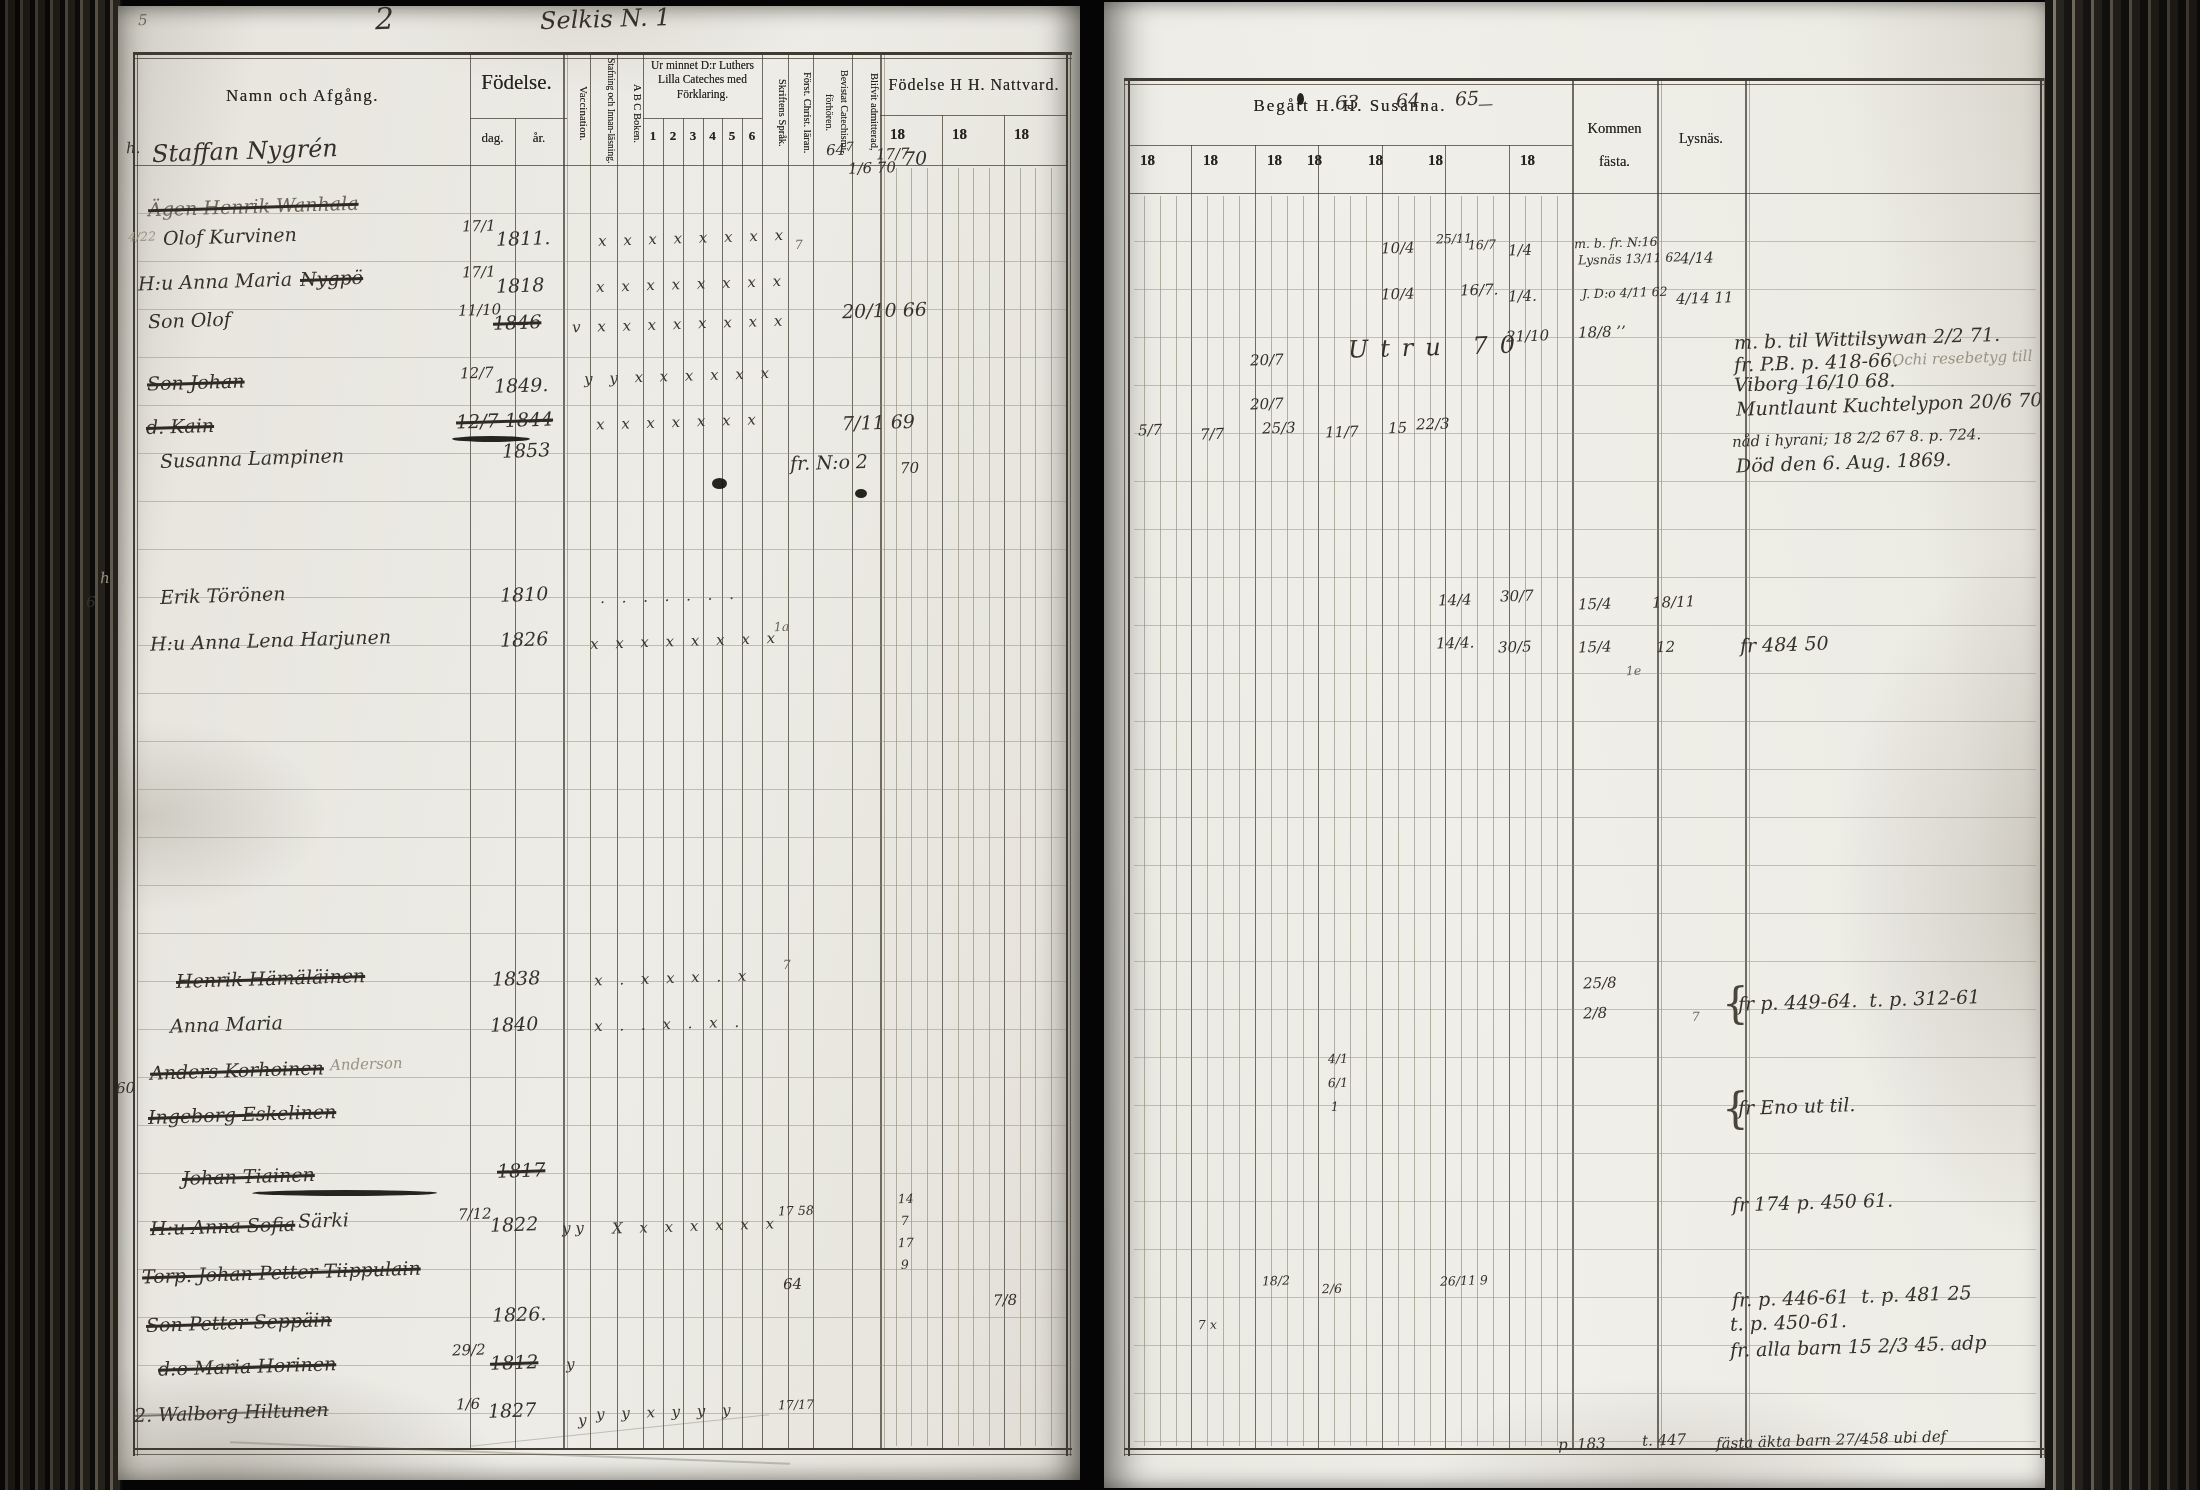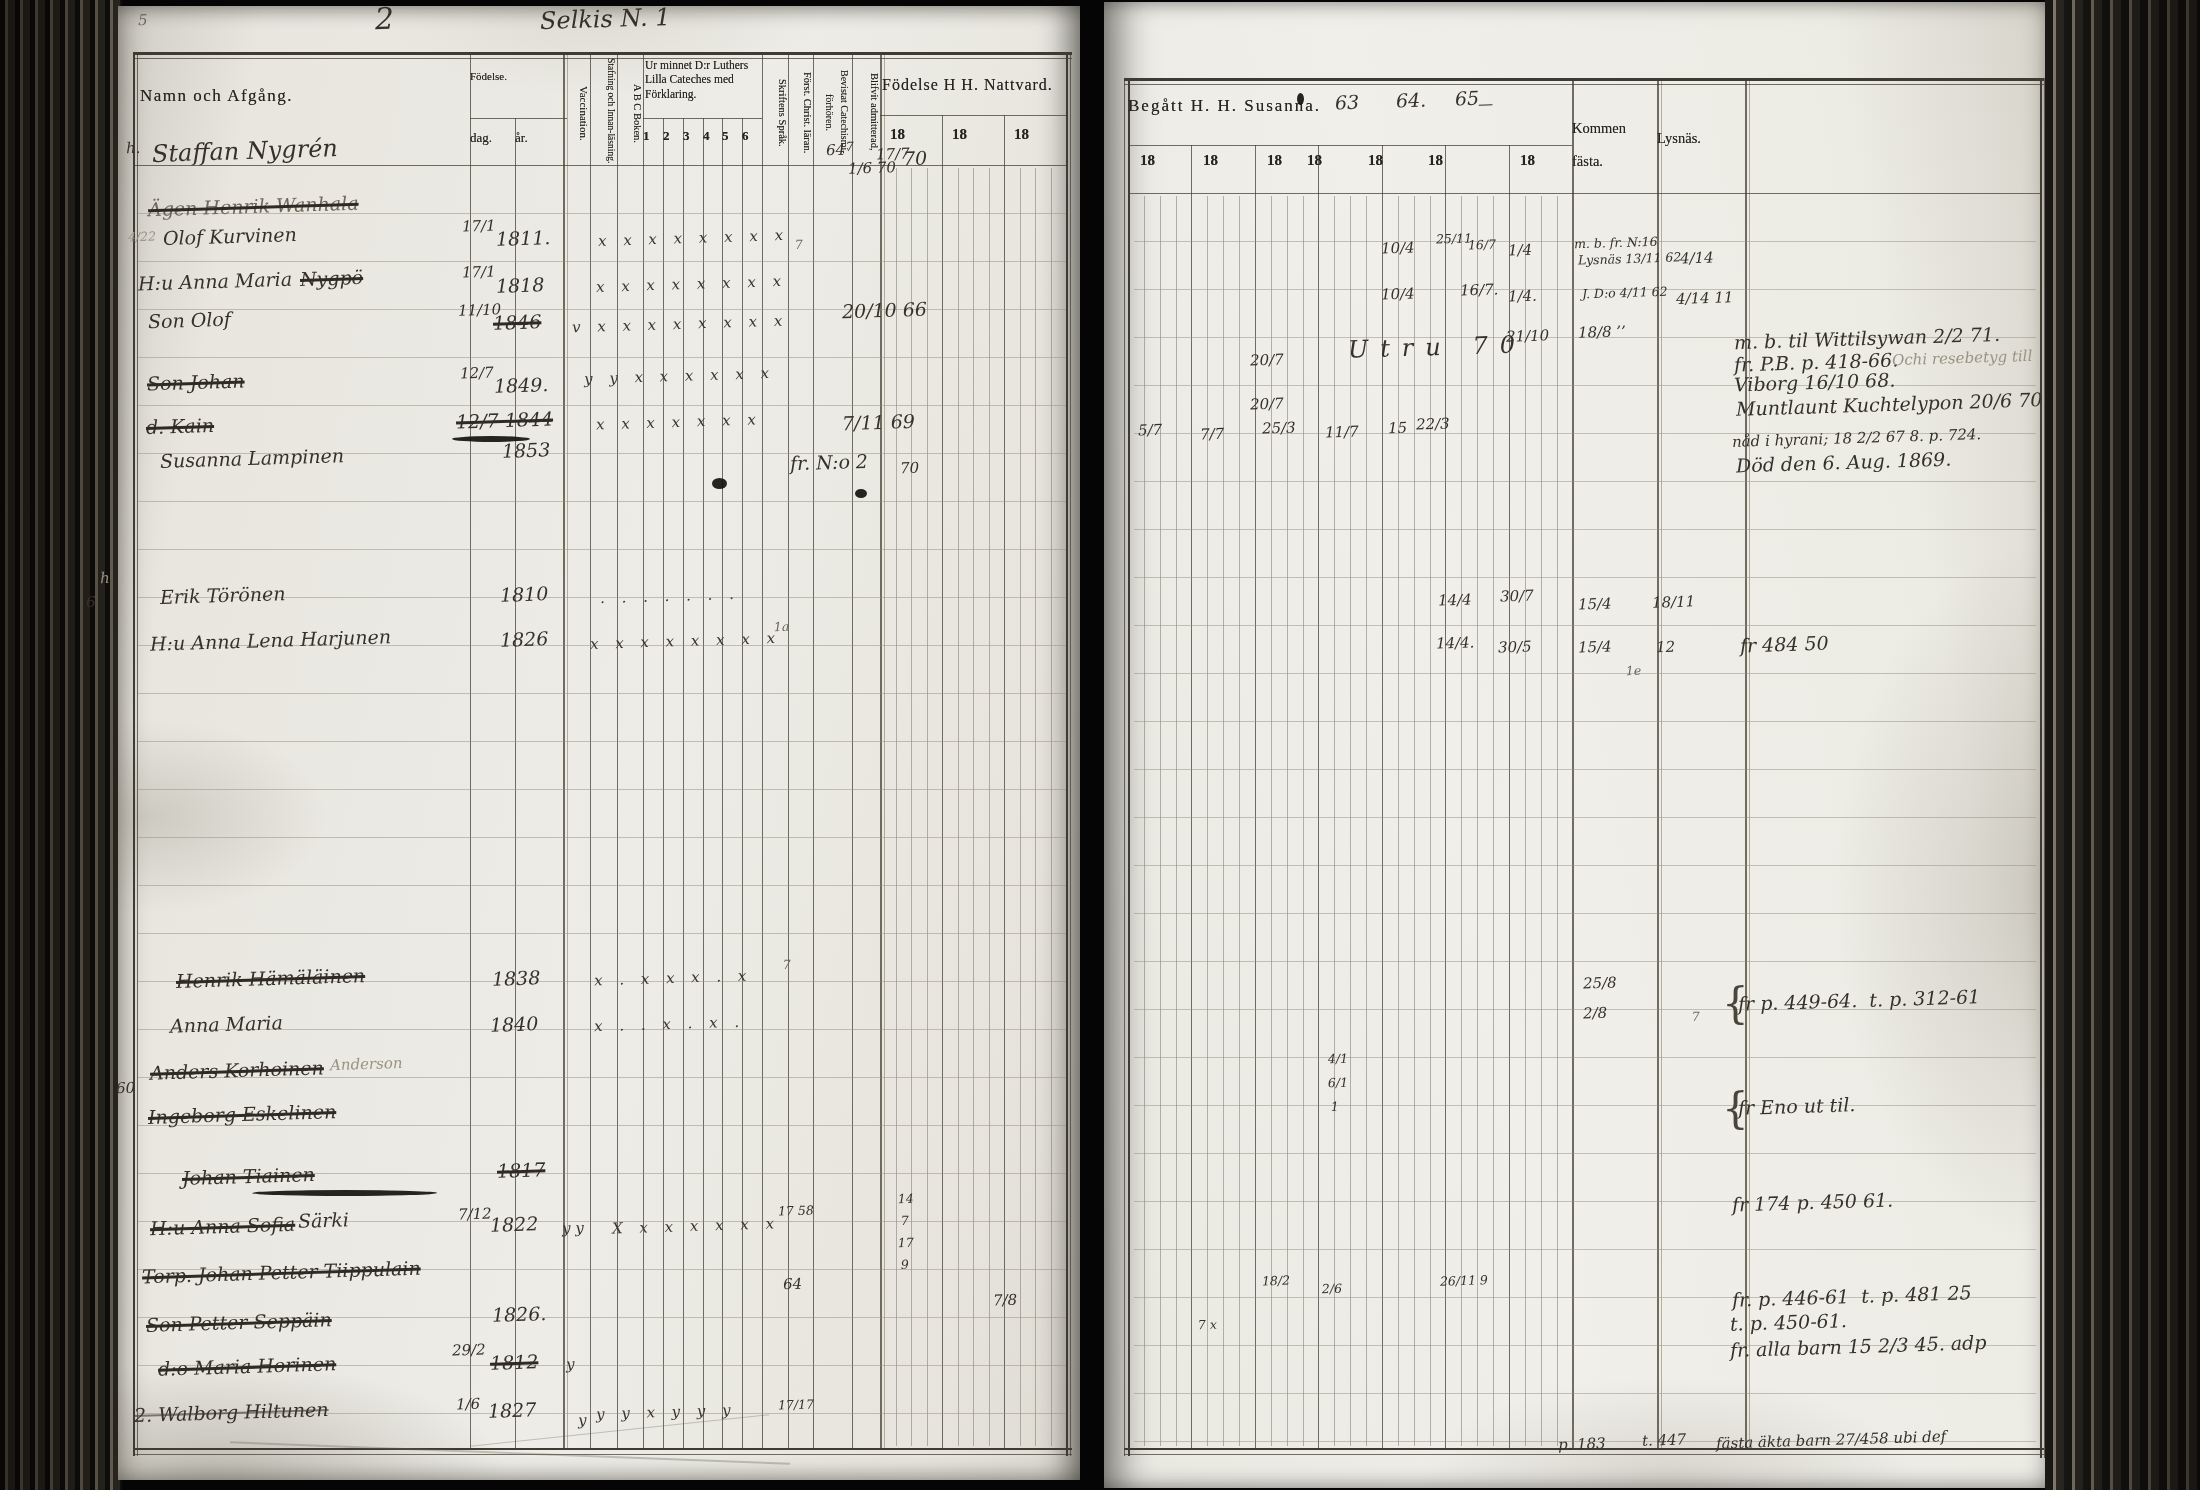--- a/index.html
+++ b/index.html
@@ -26,21 +26,21 @@
     background:radial-gradient(ellipse 300px 500px at 100% 60%, rgba(120,110,95,.25), transparent 70%),
                radial-gradient(ellipse 360px 160px at 60% 100%, rgba(110,102,88,.2), transparent 70%);}
   .edge{position:absolute;top:0;height:1490px;}
   #left-book-edge{left:0;width:122px;
     background:repeating-linear-gradient(90deg, rgba(8,7,6,.92) 0 5px, rgba(95,88,76,.5) 5px 8px, rgba(28,25,20,.85) 8px 15px),
                linear-gradient(90deg,#070706,#201d18 40%,#4a453c 78%,#6f6a5f);}
   #right-book-edge{left:2045px;width:155px;
     background:repeating-linear-gradient(90deg, rgba(14,12,10,.9) 0 8px, rgba(125,115,98,.45) 8px 11px, rgba(30,26,22,.88) 11px 19px),
                linear-gradient(90deg,#8a857a,#3a3630 38%,#0d0c0a 80%,#000);}
   .phead{position:absolute;color:#27241e;text-shadow:0 0 .5px rgba(36,33,28,.6);}
-  .center{}
+  .center{text-align:center;}
   .vhead{writing-mode:vertical-rl;text-align:center;display:flex;justify-content:center;}
   .hw{position:absolute;font-family:"DejaVu Serif",serif;font-style:italic;font-size:19px;
       color:#35312a;transform:rotate(-1.8deg);white-space:pre;line-height:1.15;}
   .xl{font-size:30px}.lg{font-size:24px}.sm{font-size:15px}.xs{font-size:12.5px}
   .faint{color:#6e675a}.ghost{color:#9a9283}
   .marks{font-size:15px;word-spacing:10px;letter-spacing:1px;color:#3a362e}
   .wide{letter-spacing:12px}
   .strike{text-decoration:line-through solid #2f2b24 2.5px;}
   .strike-light{text-decoration:line-through solid rgba(60,55,45,.6) 1.5px;}
   .brace{font-size:42px;font-style:normal;color:#4a453b;transform:none}
@@ -189,21 +189,21 @@
       <div style="position: absolute; left: 1134px; top: 1153px; width: 902px; height: 1px; background: rgba(150, 142, 124, 0.5);"></div>
       <div style="position: absolute; left: 1134px; top: 1201px; width: 902px; height: 1px; background: rgba(150, 142, 124, 0.5);"></div>
       <div style="position: absolute; left: 1134px; top: 1249px; width: 902px; height: 1px; background: rgba(150, 142, 124, 0.5);"></div>
       <div style="position: absolute; left: 1134px; top: 1297px; width: 902px; height: 1px; background: rgba(150, 142, 124, 0.5);"></div>
       <div style="position: absolute; left: 1134px; top: 1345px; width: 902px; height: 1px; background: rgba(150, 142, 124, 0.5);"></div>
       <div style="position: absolute; left: 1134px; top: 1393px; width: 902px; height: 1px; background: rgba(150, 142, 124, 0.5);"></div>
       <div style="position: absolute; left: 1134px; top: 1441px; width: 902px; height: 1px; background: rgba(150, 142, 124, 0.5);"></div>
     </div>
 
   <div class="phead center" style="left:140px;top:86px;width:325px;font-size:17px;letter-spacing:1.5px;">Namn och Afgång.</div>
-  <div class="phead center" style="left:470px;top:70px;width:93px;font-size:11px;font-family:Liberation Serif, serif;">Födelse.</div>
+  <div class="phead center" style="left:470px;top:70px;width:93px;font-size:21px;font-family:Liberation Serif, serif;">Födelse.</div>
   <div class="phead center" style="left:470px;top:130px;width:45px;font-size:13px;">dag.</div>
   <div class="phead center" style="left:515px;top:130px;width:48px;font-size:13px;">år.</div>
   <div class="phead vhead" style="left:563px;top:62px;width:27px;height:102px;font-size:11px;">Vaccination.</div>
   <div class="phead vhead" style="left:588px;top:56px;width:29px;height:110px;font-size:9.5px;line-height:1.3;">Stafning och Innan-läsning.</div>
   <div class="phead vhead" style="left:617px;top:62px;width:26px;height:102px;font-size:10.5px;">A B C Boken.</div>
   <div class="phead center" style="left:645px;top:58px;width:115px;font-size:11.5px;line-height:1.25;">Ur minnet D:r Luthers Lilla Cateches med Förklaring.</div>
   <div class="phead center" style="left:643px;top:128px;width:20px;font-size:13px;font-weight:700;">1</div>
   <div class="phead center" style="left:663px;top:128px;width:20px;font-size:13px;font-weight:700;">2</div>
   <div class="phead center" style="left:683px;top:128px;width:20px;font-size:13px;font-weight:700;">3</div>
   <div class="phead center" style="left:703px;top:128px;width:19px;font-size:13px;font-weight:700;">4</div>

